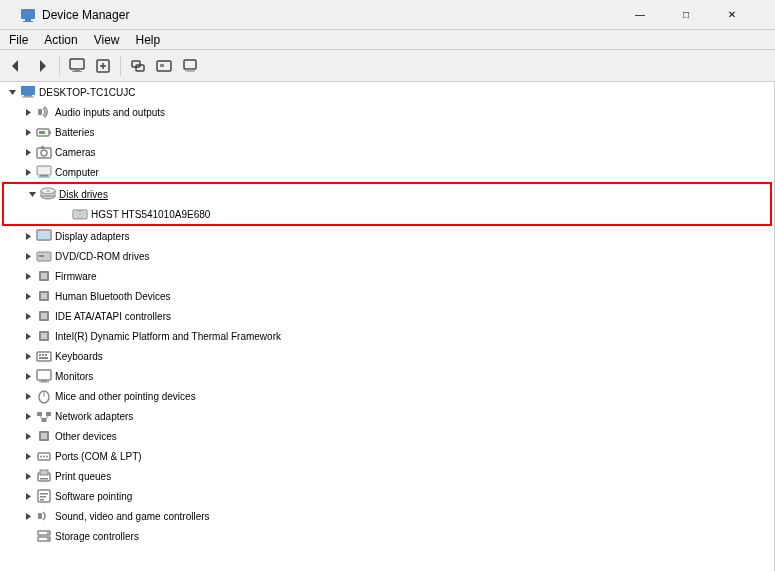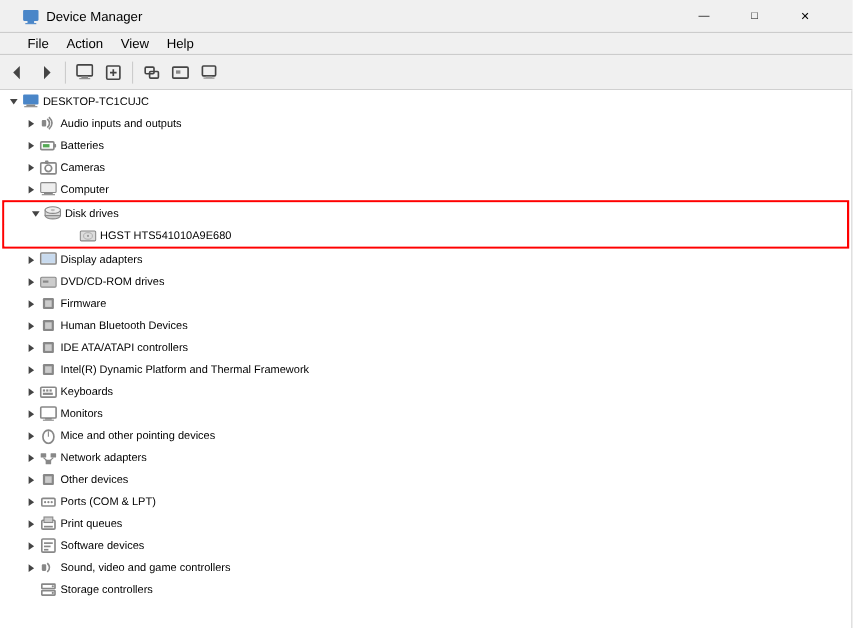--- a/index.html
+++ b/index.html
@@ -44,21 +44,21 @@
       align-items: center;
       justify-content: center;
       font-size: 10px;
       color: #000;
     }
     .menu-bar {
       background: #f0f0f0;
       height: 20px;
       display: flex;
       align-items: center;
-      padding: 0 17px;
+      padding: 0 1px;
       border-bottom: 1px solid #ccc;
     }
     .menu-item {
       padding: 2px 8px;
       cursor: pointer;
       font-size: 12px;
     }
     .toolbar {
       background: #f0f0f0;
       height: 32px;
@@ -291,21 +291,21 @@
           <rect x="1" y="2" width="14" height="9" rx="1" fill="#eee" stroke="#888" stroke-width="1"></rect>
           <rect x="4" y="11" width="8" height="1.5" fill="#888"></rect>
           <rect x="2" y="12.5" width="12" height="1" fill="#888"></rect>
         </svg>
       </div>
       <span class="item-label">Computer</span>
     </div>
 
     <div style="border: 2px solid red; margin: 0 2px;">
 
-      <div class="tree-item indent-2" style="background:#fff;">
+      <div class="tree-item indent-2" style="background:#fff;text-decoration:underline;">
         <div class="expand-arrow expanded">
           <svg width="9" height="9" viewBox="0 0 9 9">
               <polygon points="1,2 8,2 4.5,7" fill="#444"></polygon>
             </svg>
         </div>
         <div class="item-icon">
           <svg width="16" height="16" viewBox="0 0 16 16">
             <ellipse cx="8" cy="10" rx="7" ry="3" fill="#ccc" stroke="#888" stroke-width="1"></ellipse>
             <rect x="1" y="5" width="14" height="5" fill="#ddd" stroke="#888" stroke-width="1"></rect>
             <ellipse cx="8" cy="5" rx="7" ry="3" fill="#eee" stroke="#888" stroke-width="1"></ellipse>
@@ -541,21 +541,21 @@
           </svg>
       </div>
       <div class="item-icon">
         <svg width="16" height="16" viewBox="0 0 16 16">
           <rect x="2" y="2" width="12" height="12" rx="1" fill="none" stroke="#888" stroke-width="1.5"></rect>
           <rect x="4" y="5" width="8" height="1.5" fill="#888"></rect>
           <rect x="4" y="8" width="6" height="1.5" fill="#888"></rect>
           <rect x="4" y="11" width="4" height="1.5" fill="#888"></rect>
         </svg>
       </div>
-      <span class="item-label">Software devices</span>
+      <span class="item-label">Software pointing</span>
     </div>
 
     <div class="tree-item indent-2">
       <div class="expand-arrow">
         <svg width="9" height="9" viewBox="0 0 9 9">
             <polygon points="2,1 7,4.5 2,8" fill="#444"></polygon>
           </svg>
       </div>
       <div class="item-icon">
         <svg width="16" height="16" viewBox="0 0 16 16">

